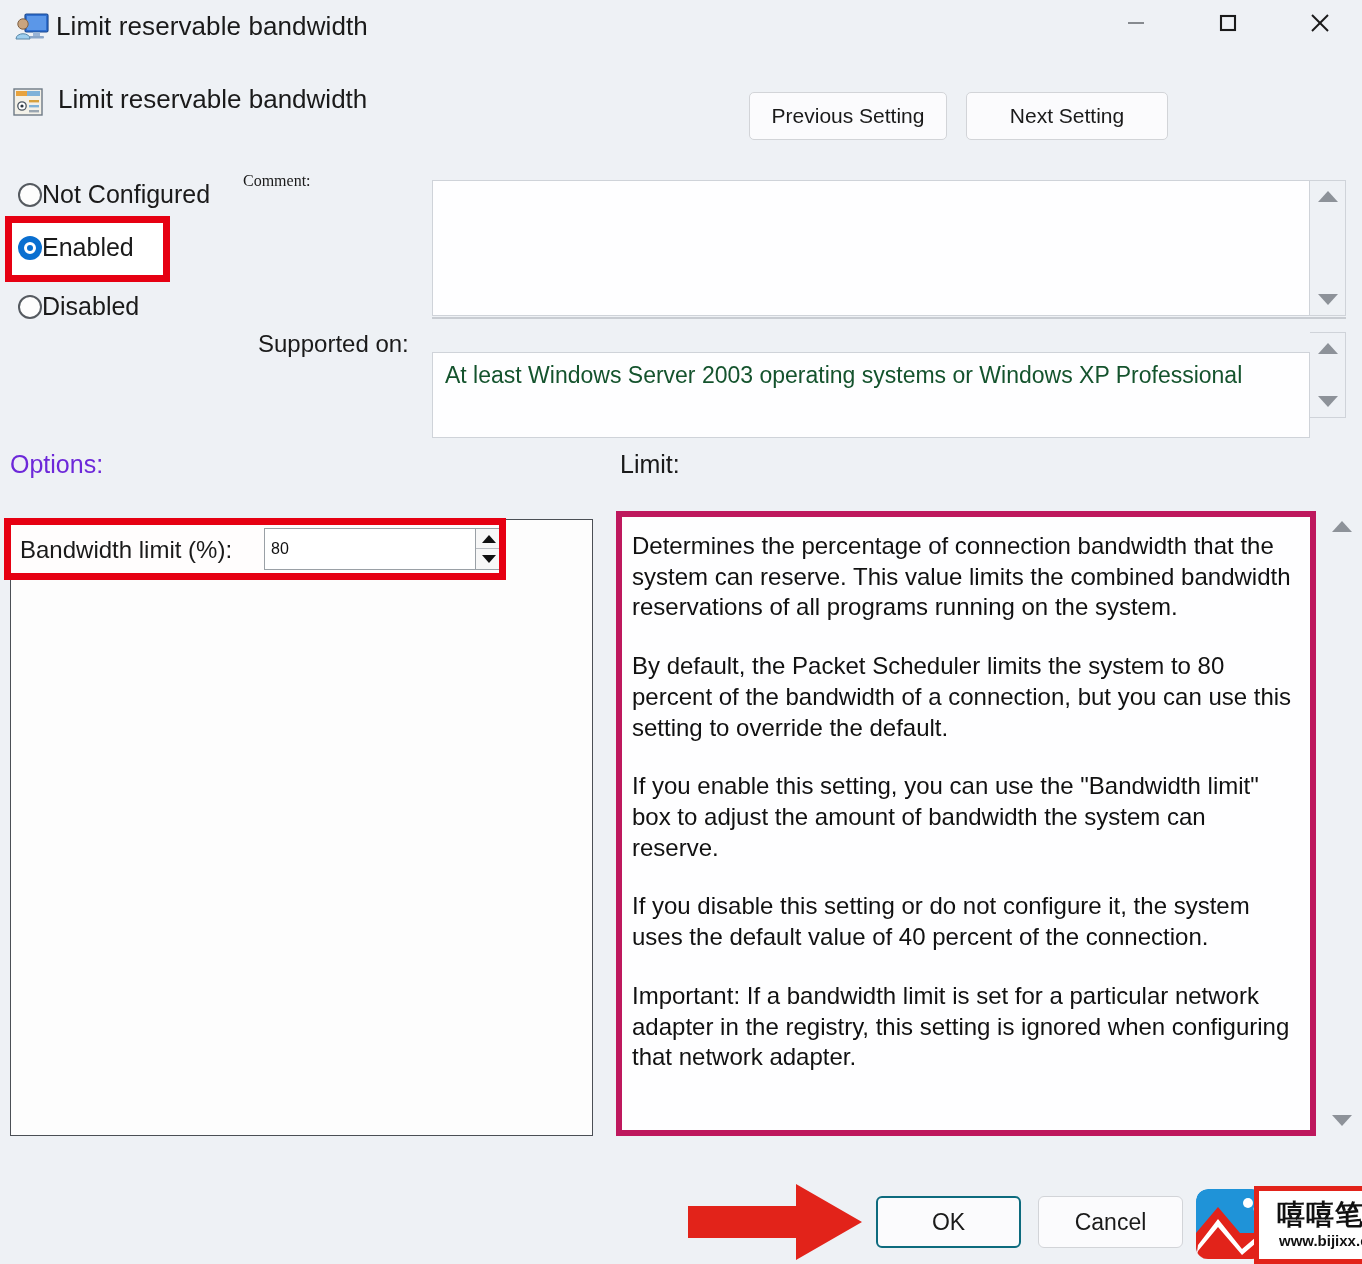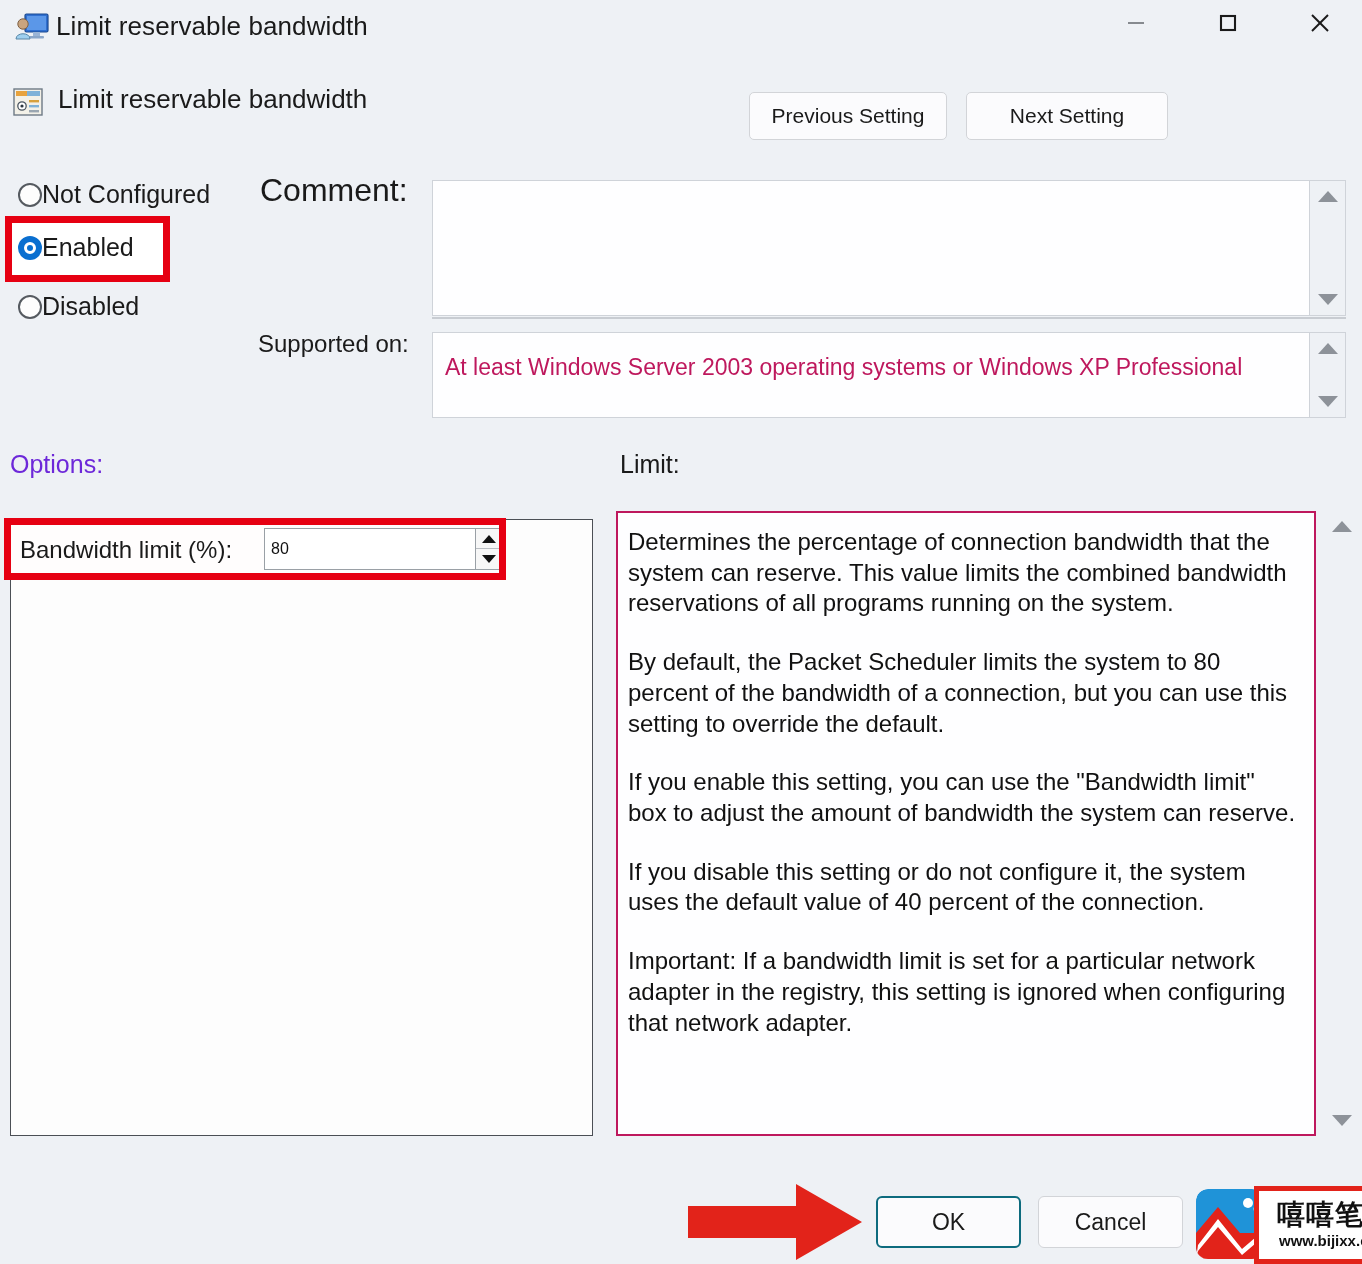--- a/index.html
+++ b/index.html
@@ -86,42 +86,42 @@
 
   
   #hl-enabled {
     position: absolute; left: 5px; top: 216px; width: 165px; height: 66px;
     border: 7px solid #e60012;
     background: #ffffff;
   }
 
   
   #comment-label {
-    position: absolute; left: 260px; top: 172px;
-    font-size: 32px; color: #1a1a1a;
+    position: absolute; left: 243px; top: 172px;
+    font-size: 16px; color: #1a1a1a; font-family: Liberation Serif, serif;
   }
   #comment-box {
     position: absolute; left: 432px; top: 180px; width: 878px; height: 136px;
     background: #fefeff; border: 1px solid #cfd3d9;
   }
   #comment-scroll {
     position: absolute; left: 1310px; top: 180px; width: 36px; height: 136px;
     background: #eef1f5; border: 1px solid #cfd3d9; border-left: none;
   }
 
   
   #supported-label {
     position: absolute; left: 258px; top: 330px;
     font-size: 24px; color: #1a1a1a;
   }
   #supported-box {
-    position: absolute; left: 432px; top: 332px; width: 878px; height: 86px;
+    position: absolute; left: 432px; top: 352px; width: 878px; height: 86px;
     background: #fefeff; border: 1px solid #cfd3d9;
-    padding: 20px 12px;
-    font-size: 23px; color: #be185d; line-height: 1.3;
+    padding: 8px 12px;
+    font-size: 23px; color: #14532d; line-height: 1.3;
     overflow: hidden;
   }
   #supported-scroll {
     position: absolute; left: 1310px; top: 332px; width: 36px; height: 86px;
     background: #eef1f5; border: 1px solid #cfd3d9; border-left: none;
   }
 
   
   .sb-arrow {
     position: absolute; left: 50%; transform: translateX(-50%);
@@ -180,21 +180,21 @@
     pointer-events: none;
   }
   #hl-bandwidth-fill {
     position: absolute; left: 11px; top: 525px; width: 253px; height: 48px;
     background: #fffdfd;
   }
 
   
   #help-panel {
     position: absolute; left: 616px; top: 511px; width: 700px; height: 625px;
-    background: #fefeff; border: 2px solid #be185d;
+    background: #fefeff; border: 6px solid #be185d;
     padding: 14px 16px 0 10px;
     overflow: hidden;
   }
   #help-panel p {
     margin: 0 0 28px 0;
     font-size: 24px; line-height: 1.28; color: #111;
   }
   #help-scroll {
     position: absolute; left: 1327px; top: 511px; width: 30px; height: 625px;
     background: #eef1f5;

